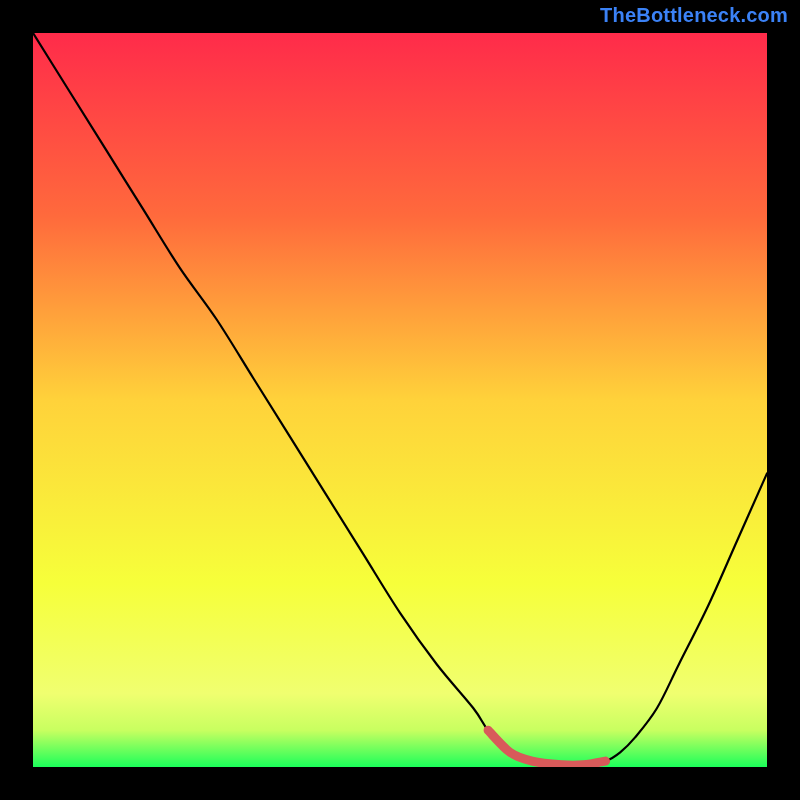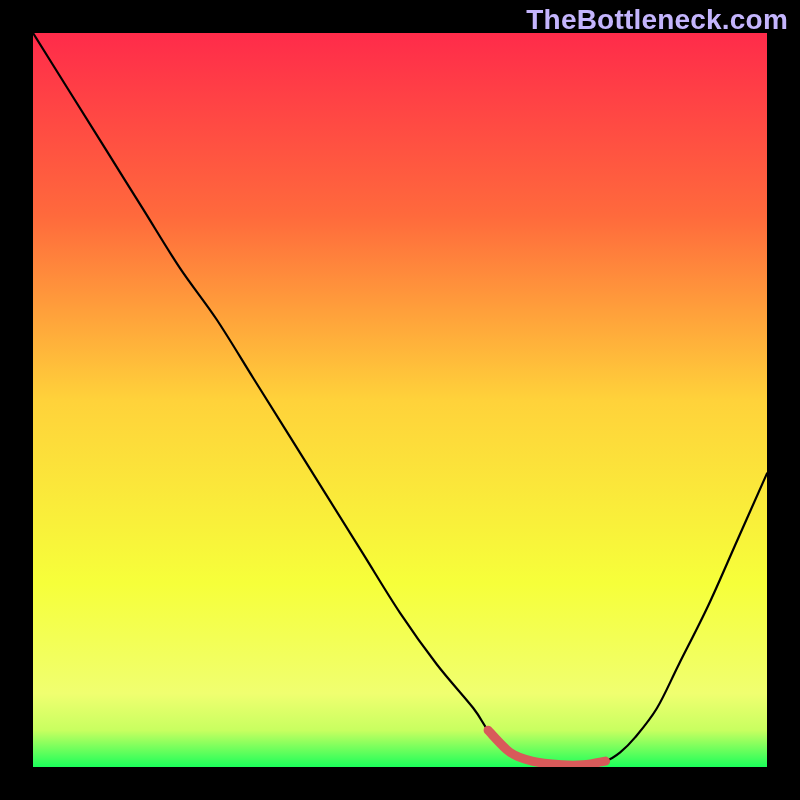--- a/index.html
+++ b/index.html
@@ -14,22 +14,22 @@
   .frame {
     position: relative;
     width: 800px;
     height: 800px;
     background: #000;
   }
   .watermark {
     position: absolute;
     top: 4px;
     right: 12px;
-    color: #c4b5fd;
-    font-size: 28px;
+    color: #3b82f6;
+    font-size: 20px;
     font-weight: bold;
     letter-spacing: 0.2px;
     z-index: 10;
   }
   .plot {
     position: absolute;
     left: 33px;
     top: 33px;
     width: 734px;
     height: 734px;

